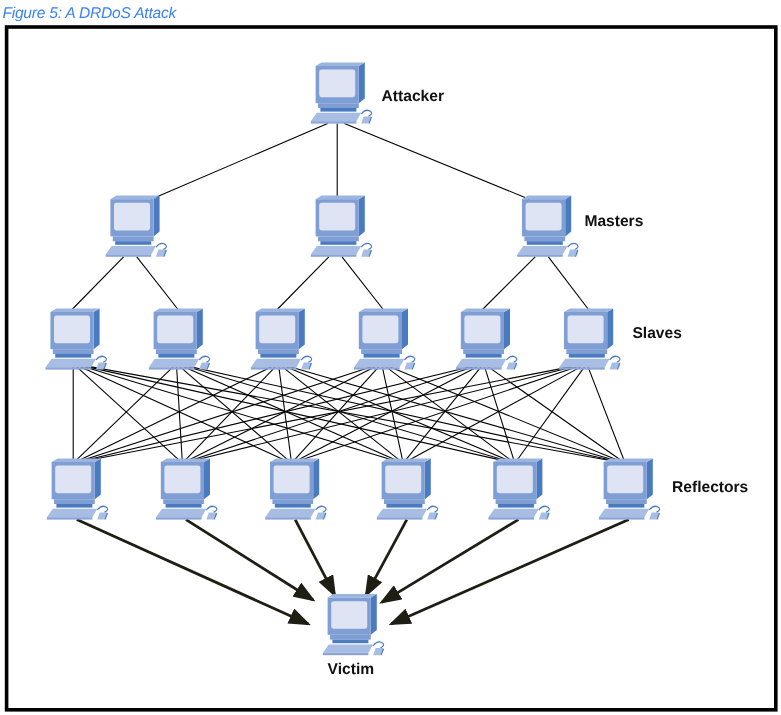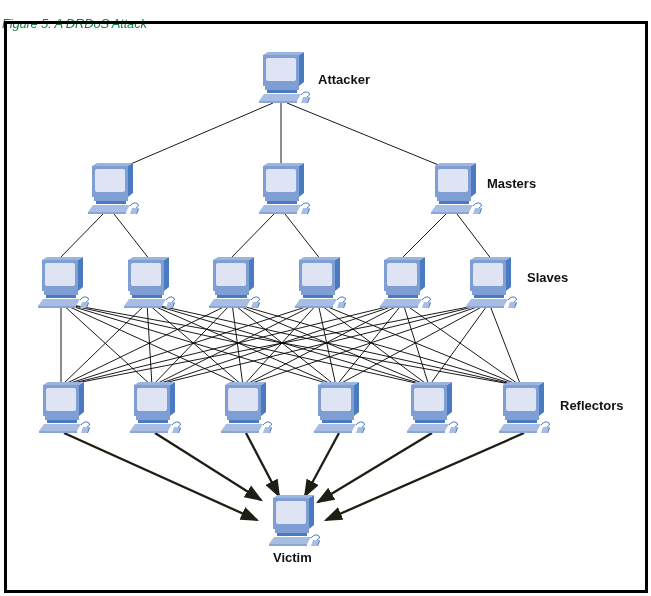--- a/index.html
+++ b/index.html
@@ -1,20 +1,20 @@
 <!DOCTYPE html>
 <html><head>
 <meta charset="utf-8">
 <style>
   html, body { margin: 0; padding: 0; background: #ffffff; }
   body { width: 651px; height: 596px; position: relative; overflow: hidden; font-family: "Liberation Sans", sans-serif; }
   #caption {
-    position: absolute; left: 2px; top: 16px;
+    position: absolute; left: 2px; top: 3px;
     font-family: "Liberation Sans", sans-serif; font-style: italic;
-    font-size: 13px; color: #15803d; letter-spacing: -0.2px;
+    font-size: 13px; color: #3b82f6; letter-spacing: -0.2px;
   }
   #frame {
     position: absolute; left: 4px; top: 21px; width: 638px; height: 566px;
     border: 3px solid #000; box-sizing: content-box;
   }
   svg#diagram { position: absolute; left: 0; top: 0; }
   .label { font-family: "Liberation Sans", sans-serif; font-weight: bold; font-size: 13px; fill: #111; }
 </style>
 </head>
 <body>

